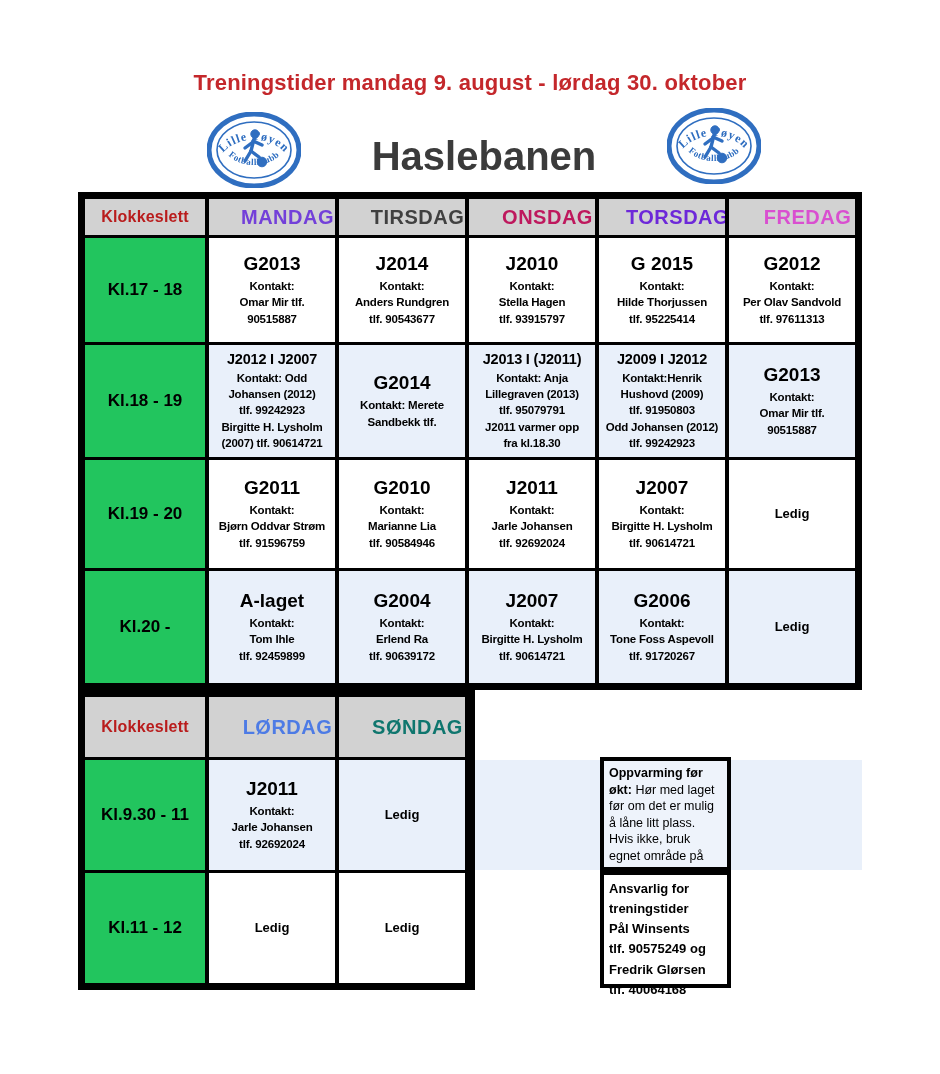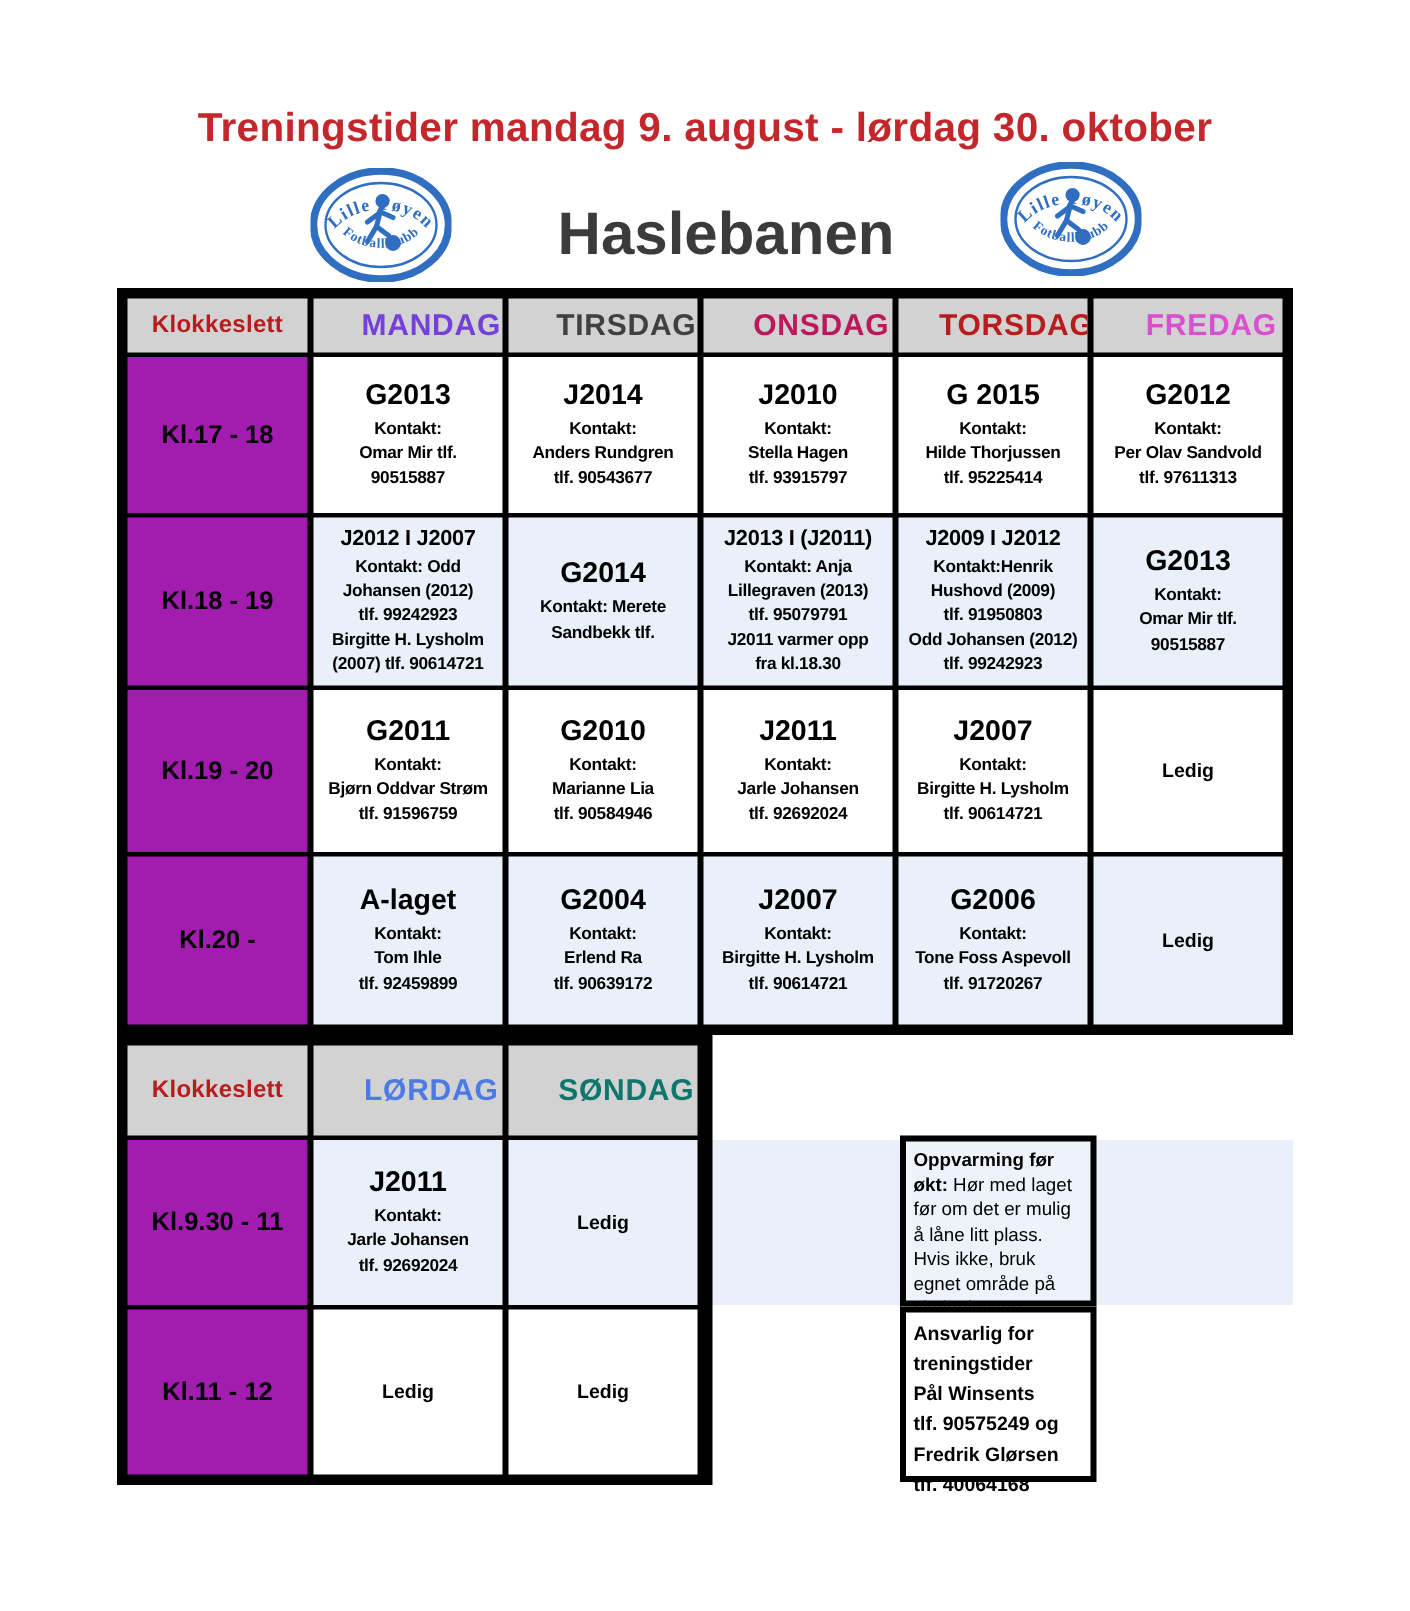--- a/index.html
+++ b/index.html
@@ -3,21 +3,21 @@
 <meta charset="utf-8">
 <style>
   * { margin:0; padding:0; box-sizing:border-box; }
   html,body { background:#fff; }
   .page {
     position:relative; width:940px; height:1074px; background:#ffffff;
     font-family:"Liberation Sans","DejaVu Sans",sans-serif; overflow:hidden;
   }
   .title {
     position:absolute; left:0; top:70px; width:940px; text-align:center;
-    font-size:27px; font-weight:bold; color:#c4272b; letter-spacing:0.2px;
+    font-size:22px; font-weight:bold; color:#c4272b; letter-spacing:0.2px;
   }
   .heading {
     position:absolute; left:0; top:134px; width:940px; text-align:center;
     font-size:40px; font-weight:bold; color:#3b3b3b; transform:translateX(14px);
   }
   .logo { position:absolute; width:94px; height:76px; }
   .logo-left  { left:207px; top:112px; }
   .logo-right { left:667px; top:108px; }
 
   
@@ -34,21 +34,21 @@
     left:78px; top:690px; width:397px; height:300px;
     grid-template-columns:120px 126px 126px;
     grid-template-rows:60px 110px 110px;
   }
   .cell {
     display:flex; flex-direction:column; align-items:center; justify-content:center;
     text-align:center; background:#fff; padding:2px 1px; overflow:hidden;
   }
   .th   { background:#d2d2d2; font-weight:bold; font-size:20px; letter-spacing:0.5px;padding-left:32px; }
   .th-time { background:#d2d2d2; font-weight:bold; font-size:16px; color:#b91c1c; letter-spacing:0.2px; }
-  .time { background:#a21caf; font-weight:bold; font-size:17px; color:#000; }
+  .time { background:#22c55e; font-weight:bold; font-size:17px; color:#000; }
   .c-blue { background:#e9f0fa; }
   .team { font-weight:bold; font-size:19px; color:#000; margin-bottom:3px; white-space:nowrap; }
   .team.long { font-size:14.5px; letter-spacing:-0.2px; }
   .team:empty { display:none; }
   .info { font-weight:bold; font-size:11.5px; line-height:1.4; color:#000;
           white-space:pre-line; letter-spacing:-0.2px; }
   .ledig .info { font-size:13px; letter-spacing:0; }
 
   .blue-strip { position:absolute; left:468px; top:760px; width:394px; height:110px; background:#e9f0fa; }
 
@@ -112,21 +112,21 @@
         <circle cx="55" cy="50" r="4.8" fill="#2f6ec0" stroke-width="1"></circle>
       </g>
     </svg>
   </div>
 
   <div class="grid grid-main">
     <div class="cell th-time">Klokkeslett</div>
     <div class="cell th" style="color: rgb(115, 64, 217);">MANDAG</div>
     <div class="cell th" style="color: #404040;">TIRSDAG</div>
     <div class="cell th" style="color: #be185d;">ONSDAG</div>
-    <div class="cell th" style="color: #b91c1c;">TORSDAG</div>
+    <div class="cell th" style="color: #6d28d9;">TORSDAG</div>
     <div class="cell th" style="color: rgb(217, 79, 208);">FREDAG</div>
 
     <div class="cell time">Kl.17 - 18</div>
     <div class="cell">
         <div class="team">G2013</div>
         <div class="info">Kontakt:
 Omar Mir tlf.
 90515887</div>
       </div>
     <div class="cell">

